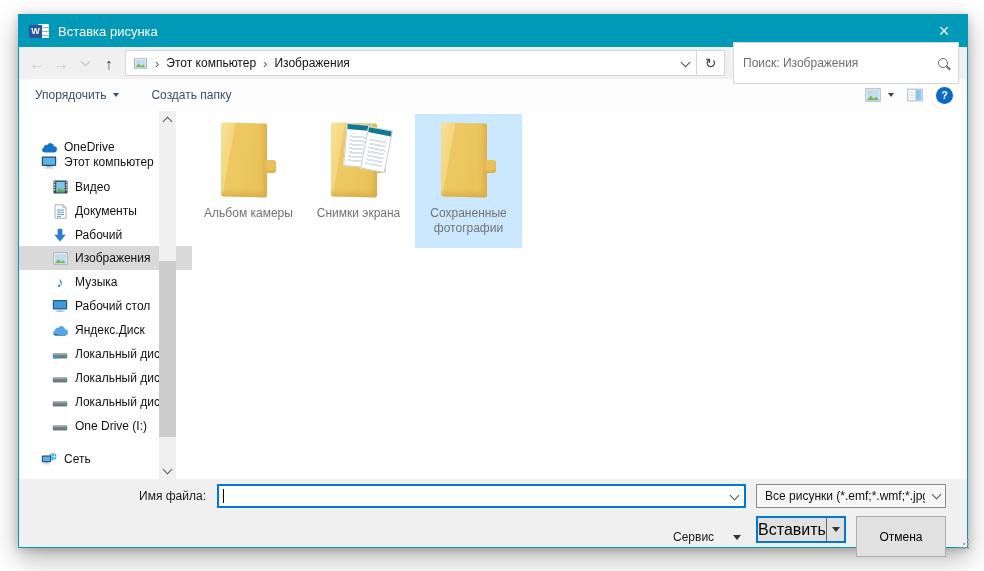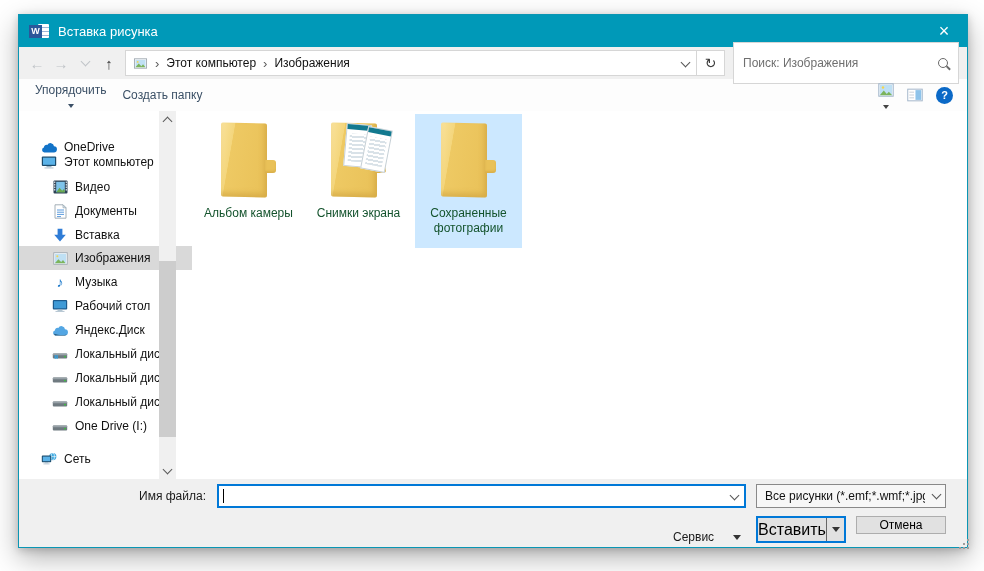--- a/index.html
+++ b/index.html
@@ -33,21 +33,21 @@
   .search-box{width:210px;height:24px;background:#fff;border:1px solid #d6d6d6;display:flex;align-items:center;
     padding:8px 7px;margin-left:8px;}
   .search-box input{border:none;outline:none;background:transparent;flex:1;font-size:12px;color:#333;
     font-family:inherit;min-width:0;}
   .search-box input::placeholder{color:#6f6f6f;opacity:1;}
   .mag{width:8px;height:8px;border:1.5px solid #6b6b6b;border-radius:50%;position:relative;flex:0 0 auto;margin-right:3px;}
   .mag::after{content:"";position:absolute;width:5px;height:1.5px;background:#6b6b6b;transform:rotate(45deg);right:-4px;bottom:-1px;}
   
   .toolbar-row{height:32px;background:#fdfdfd;border-bottom:1px solid #e8e8e8;display:flex;align-items:center;
     padding:0 14px 0 16px;color:#3b5066;}
-  .tb-btn{display:flex;align-items:center;gap:7px;font-size:12px;flex-direction:column;}
+  .tb-btn{display:flex;align-items:center;gap:7px;font-size:12px;}
   .caret{width:0;height:0;border-left:3.5px solid transparent;border-right:3.5px solid transparent;
     border-top:4.5px solid #3b5066;display:inline-block;}
   .tb-right{margin-left:auto;display:flex;align-items:center;gap:13px;}
   .help-circle{width:17px;height:17px;border-radius:50%;background:#0b69c7;color:#fff;font-size:11px;font-weight:bold;
     display:flex;align-items:center;justify-content:center;}
   
   .main{position:absolute;top:96px;left:0;right:0;height:368px;background:#fff;}
   .side-row{position:absolute;left:0;width:140px;height:24px;display:flex;align-items:center;gap:7px;
     white-space:nowrap;overflow:hidden;font-size:12px;color:#111;}
   .lvl1{padding-left:22px;} .lvl2{padding-left:33px;}
@@ -69,42 +69,42 @@
     background:linear-gradient(100deg,#f9e29c 0%,#f4d67c 24%,#eec963 25%,#e9c158 100%);
     box-shadow:inset -3px -4px 5px rgba(186,138,44,.35);}
   .ftab{position:absolute;left:54px;top:40px;width:11px;height:13px;background:#e9c158;border-radius:0 3px 3px 0;
     box-shadow:inset 0 -2px 2px rgba(186,138,44,.3);}
   .pg{position:absolute;width:25px;height:43px;background:#fff;border:1px solid #c6d0d6;box-sizing:border-box;}
   .pg::before{content:"";position:absolute;left:0;top:0;right:0;height:5px;background:#12798f;}
   .pg::after{content:"";position:absolute;left:3px;right:3px;top:9px;bottom:4px;
     background:repeating-linear-gradient(#fff 0 2px,#d9e2e8 2px 4px);}
   .pg1{left:24px;top:4px;transform:rotate(5deg);}
   .pg2{left:43px;top:8px;transform:rotate(11deg);}
-  .tlabel{margin-top:4px;text-align:center;font-size:12px;line-height:15px;color:#14532d;max-width:103px;}
+  .tlabel{margin-top:4px;text-align:center;font-size:12px;line-height:15px;color:#737373;max-width:103px;}
   
   .footer{position:absolute;left:0;right:0;bottom:0;height:68px;background:#f0f0f0;}
   .fn-label{position:absolute;left:120px;top:10px;font-size:12px;color:#1a1a1a;}
   .fn-input{position:absolute;left:198px;top:5px;width:529px;height:24px;border:2px solid #0078d7;background:#fff;
     box-sizing:border-box;display:flex;align-items:center;}
   .fn-input input{border:none;outline:none;flex:1;height:100%;font-family:inherit;font-size:12px;padding:0 4px;min-width:0;background:transparent;}
   .fn-caret{position:absolute;left:4px;top:3px;width:1px;height:14px;background:#000;}
   .fn-chev{margin-left:auto;width:20px;display:flex;align-items:center;justify-content:center;}
   .ft-select{position:absolute;left:737px;top:5px;width:190px;height:24px;border:1px solid #898989;background:#f7f7f7;
     box-sizing:border-box;display:flex;align-items:center;padding:0 20px 0 8px;}
   .ft-text{white-space:nowrap;overflow:hidden;font-size:12px;color:#111;}
   .ft-chev{position:absolute;right:5px;top:8px;}
   .tools-btn{position:absolute;left:648px;top:39px;width:80px;height:24px;display:flex;align-items:center;
     justify-content:space-between;padding:0 6px;box-sizing:border-box;font-size:12px;color:#1a1a1a;margin-top:7px;}
   .bcaret{width:0;height:0;border-left:4px solid transparent;border-right:4px solid transparent;
     border-top:5px solid #333;display:inline-block;}
   .insert-btn{position:absolute;left:737px;top:37px;width:90px;height:27px;border:2px solid #0078d7;background:#e1e1e1;
     box-sizing:border-box;display:flex;align-items:stretch;}
   .insert-main{flex:1;display:flex;align-items:center;justify-content:center;font-size:16px;color:#000;}
   .insert-split{width:17px;border-left:1px solid #666;display:flex;align-items:center;justify-content:center;}
-  .cancel-btn{position:absolute;left:837px;top:37px;width:90px;height:18px;border:1px solid #adadad;background:#e1e1e1;
+  .cancel-btn{position:absolute;left:837px;top:37px;width:90px;height:41px;border:1px solid #adadad;background:#e1e1e1;
     box-sizing:border-box;display:flex;align-items:center;justify-content:center;font-size:12px;color:#000;}
   .grip{position:absolute;right:6px;bottom:6px;width:2px;height:2px;
     box-shadow:8px 0 #9f9f9f,8px 4px #9f9f9f,8px 8px #9f9f9f,4px 4px #9f9f9f,4px 8px #9f9f9f,0 8px #9f9f9f;}
 </style>
 </head>
 <body>
 
 <div class="dialog">
 
   <div class="titlebar">
@@ -157,21 +157,21 @@
       <input placeholder="Поиск: Изображения" style="">
       <span class="mag"></span>
     </div>
   </div>
 
   <div class="toolbar-row">
     <span class="tb-btn">
       <span>Упорядочить</span>
       <span class="caret"></span>
     </span>
-    <span class="tb-btn" style="margin-left:16px">
+    <span class="tb-btn" style="margin-left:32px">
       <span>Создать папку</span>
     </span>
     <span class="tb-right">
       <span class="tb-btn">
         <span class="ic">
           <svg width="16" height="14" viewBox="0 0 16 14">
               <rect x="0.8" y="0.8" width="14.4" height="12.4" fill="#fff" stroke="#9fb3c8" stroke-width="1"></rect>
               <rect x="1.8" y="1.8" width="12.4" height="10.4" fill="#bfe0f4"></rect>
               <path d="M1.8 12.2l4-4.6 3 3.4 2-2.2 3.4 3.4z" fill="#7cb45c"></path>
               <circle cx="5" cy="4.5" r="1.2" fill="#f6d44c"></circle>
@@ -251,21 +251,21 @@
           </svg>
         </span>
       <span class="lbl">Документы</span>
     </div>
     <div class="side-row lvl2" style="top:112px">
       <span class="ic">
           <svg width="14" height="15" viewBox="0 0 14 15">
             <path d="M4.6 0.8h4.8v6h3.4L7 13.4 1.2 6.8h3.4z" fill="#2f7cd6"></path>
           </svg>
         </span>
-      <span class="lbl">Вставка</span>
+      <span class="lbl">Рабочий</span>
     </div>
     <div class="side-row lvl2 sel" style="top:135px">
       <span class="ic">
           <svg width="15" height="13" viewBox="0 0 16 14">
             <rect x="0.8" y="0.8" width="14.4" height="12.4" fill="#fff" stroke="#98a2ab" stroke-width="0.9"></rect>
             <rect x="1.9" y="1.9" width="12.2" height="10.2" fill="#bfe0f4"></rect>
             <circle cx="4.6" cy="4.6" r="1.1" fill="#f6d44c"></circle>
             <path d="M1.9 12.1l3.8-4.4 3 3.2 2-2.2 2.7 3.4z" fill="#7cb45c"></path>
           </svg>
         </span>

